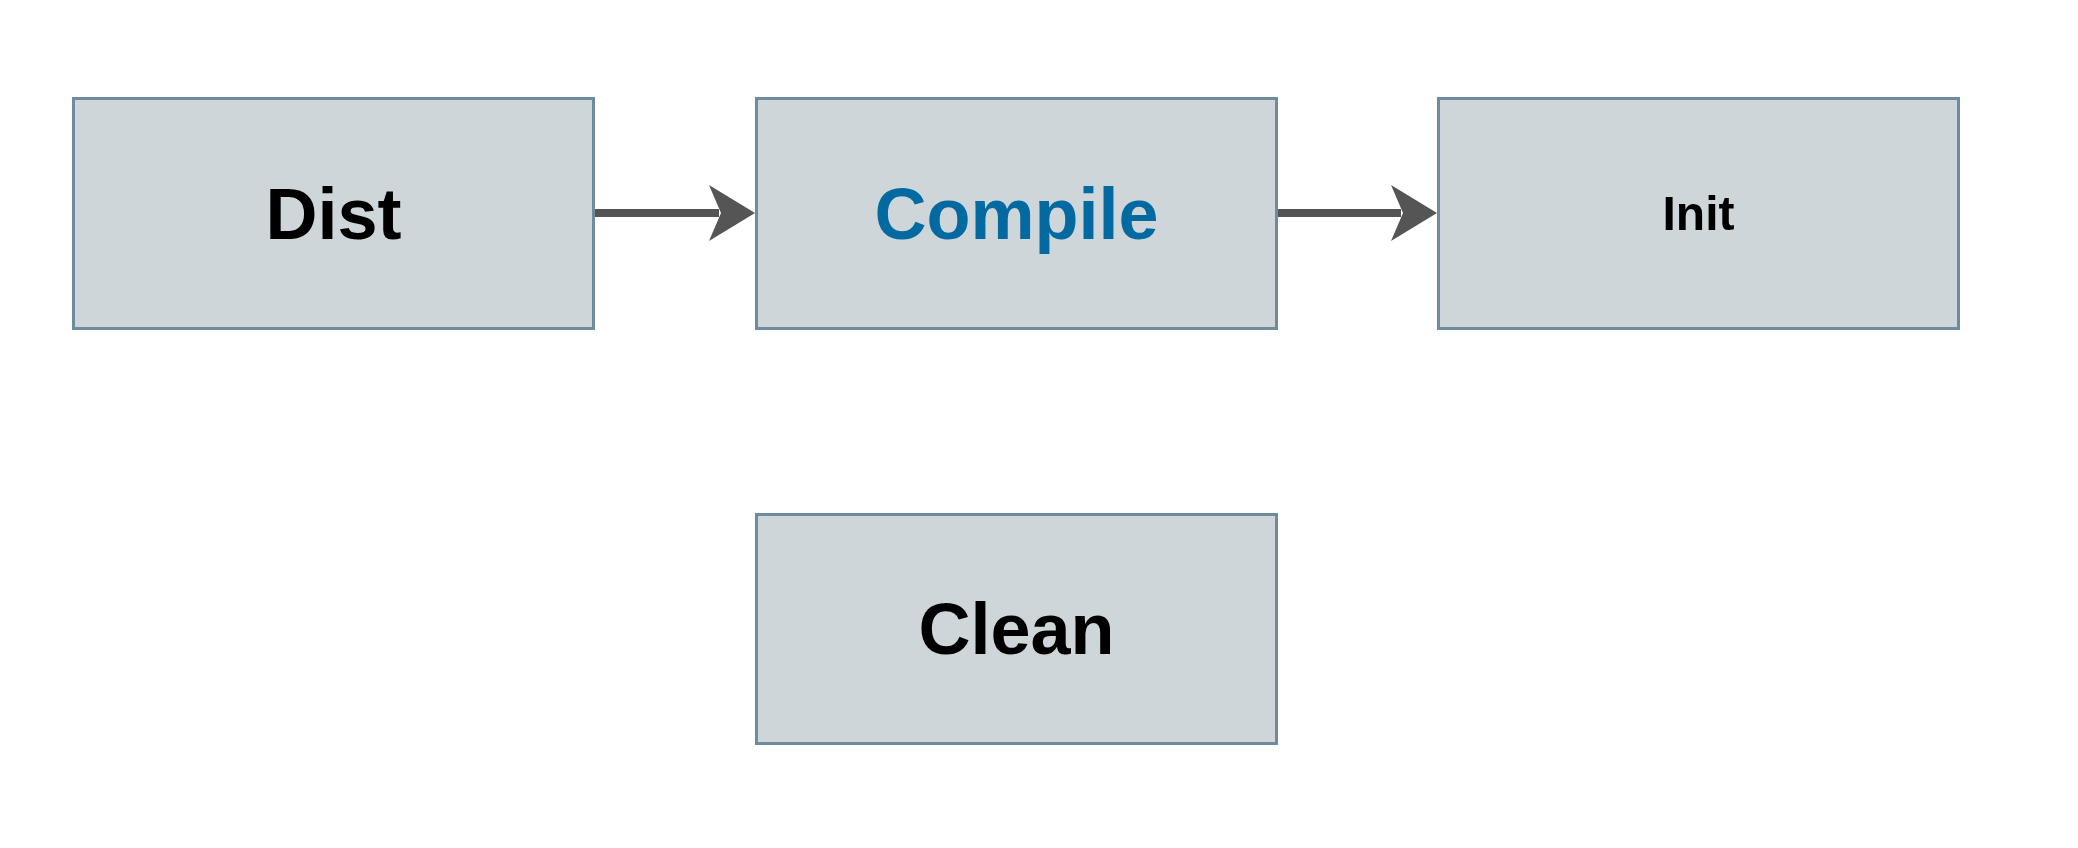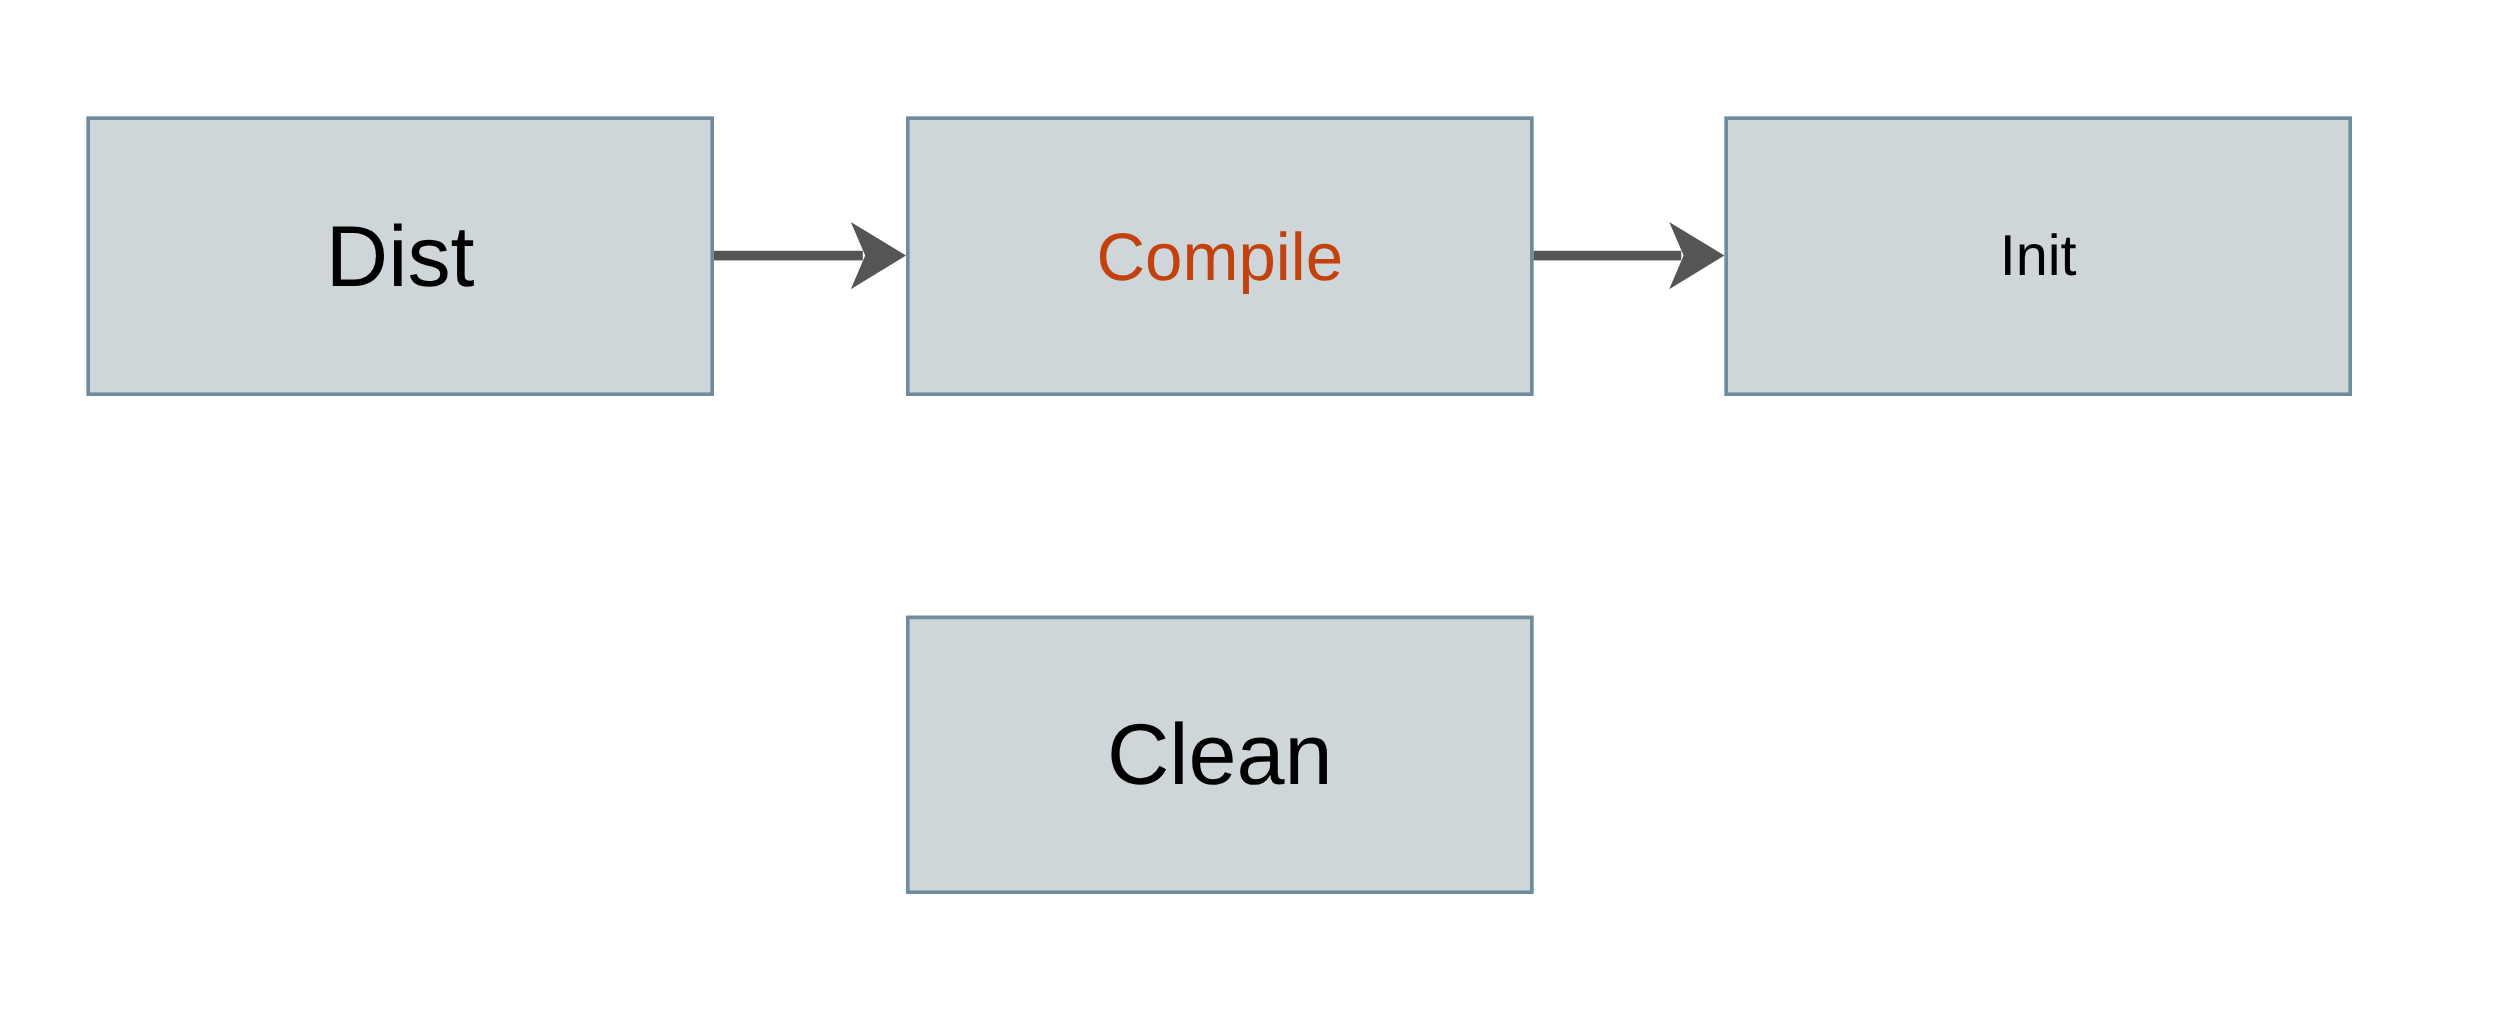--- a/index.html
+++ b/index.html
@@ -10,20 +10,21 @@
   }
   body {
     font-family: "Liberation Sans", sans-serif;
   }
   #canvas {
     position: relative;
     width: 2078px;
     height: 848px;
     background: #ffffff;
     overflow: hidden;
+    font-weight: bold;
   }
   .node {
     position: absolute;
     box-sizing: border-box;
     background: #ced6d9;
     border: 3px solid #6f8c9e;
     display: flex;
     align-items: center;
     justify-content: center;
   }
@@ -48,21 +49,21 @@
 </head>
 <body>
 
 <div id="canvas">
 
   <div class="node" id="node-dist" style="left: 72px; top: 97px; width: 523px; height: 233px; background: rgb(206, 214, 217); border-color: rgb(111, 140, 158); border-width: 3px;">
     <span class="node-label" style="font-size: 72px; color: rgb(0, 0, 0);">Dist</span>
   </div>
 
   <div class="node" id="node-compile" style="left: 755px; top: 97px; width: 523px; height: 233px; background: rgb(206, 214, 217); border-color: rgb(111, 140, 158); border-width: 3px;">
-    <span class="node-label" style="font-size: 56px; color: #c2410c;">Compile</span>
+    <span class="node-label" style="font-size: 72px; color: #0369a1;">Compile</span>
   </div>
 
   <div class="node" id="node-init" style="left: 1437px; top: 97px; width: 523px; height: 233px; background: rgb(206, 214, 217); border-color: rgb(111, 140, 158); border-width: 3px;">
     <span class="node-label" style="font-size: 48px; color: rgb(0, 0, 0);">Init</span>
   </div>
 
   <div class="node" id="node-clean" style="left: 755px; top: 513px; width: 523px; height: 232px; background: rgb(206, 214, 217); border-color: rgb(111, 140, 158); border-width: 3px;">
     <span class="node-label" style="font-size: 72px; color: rgb(0, 0, 0);">Clean</span>
   </div>
 

